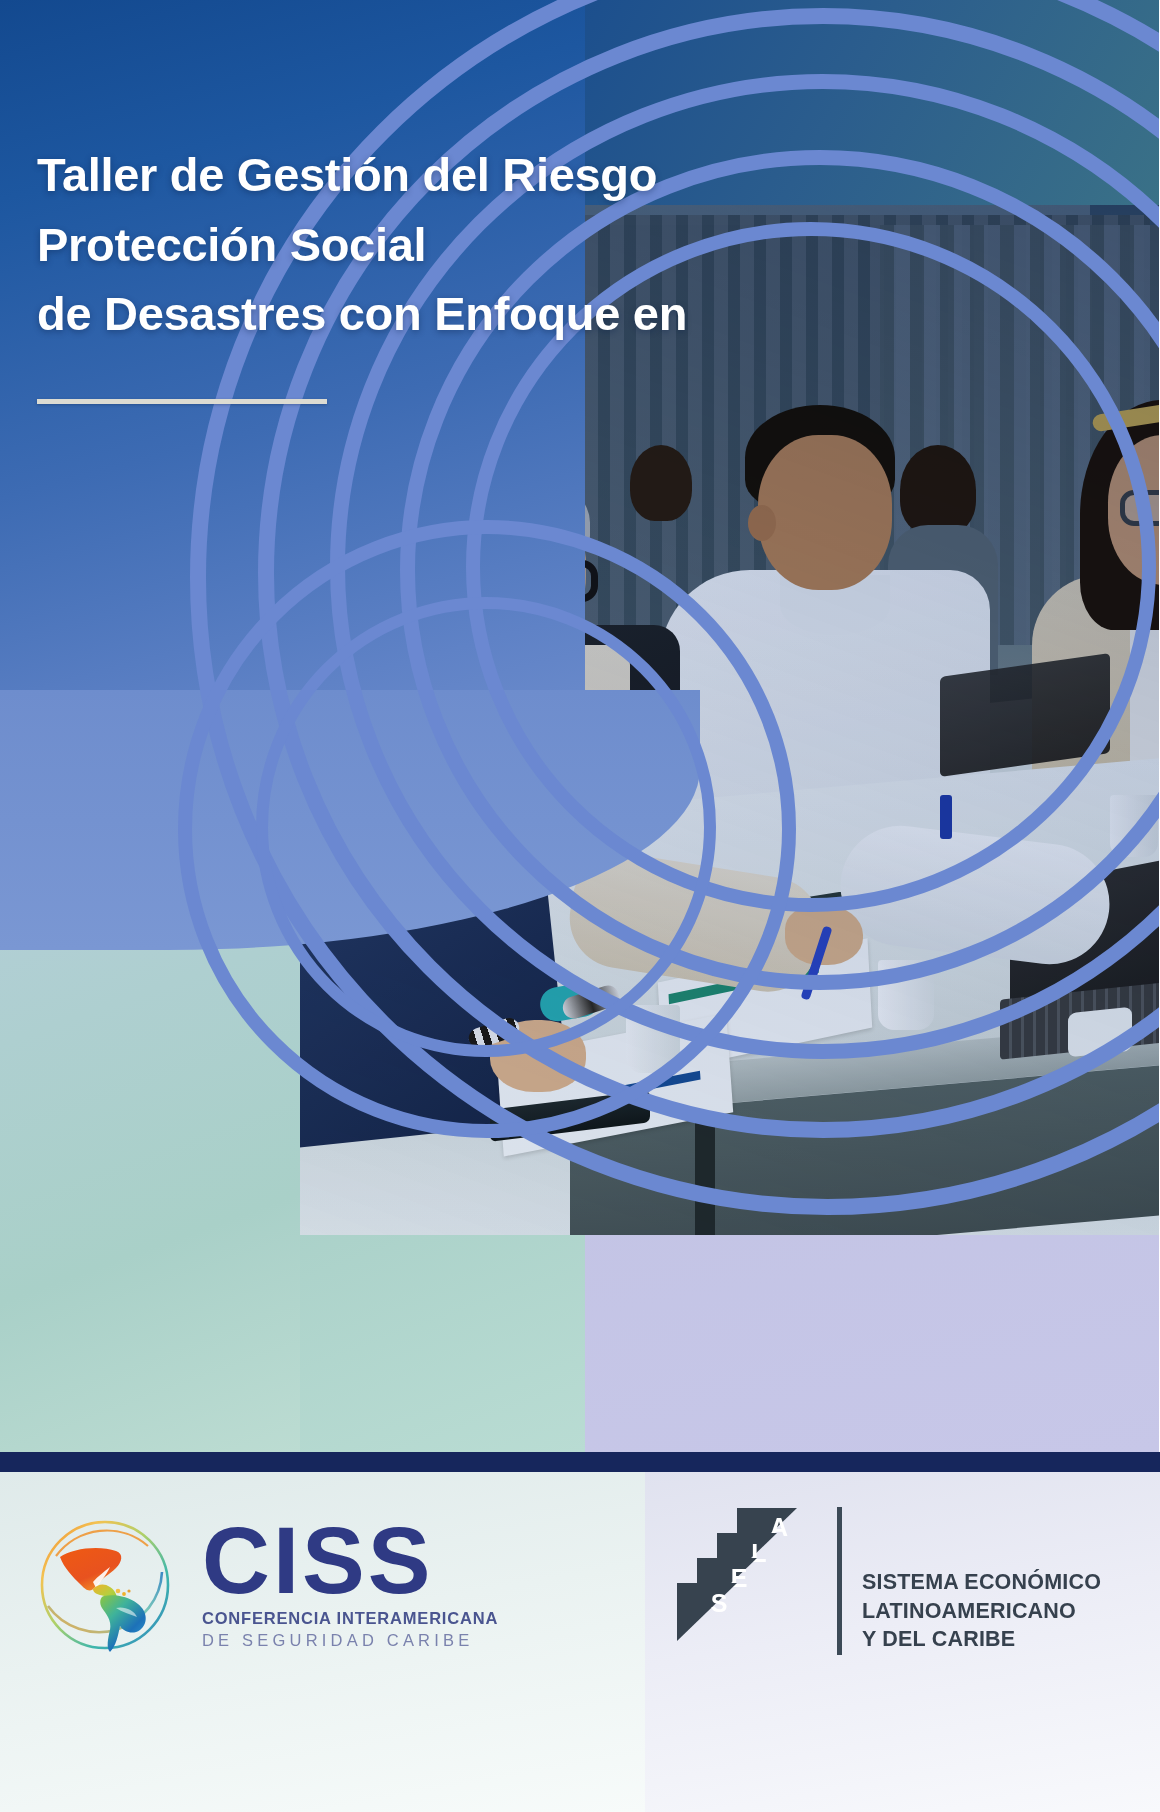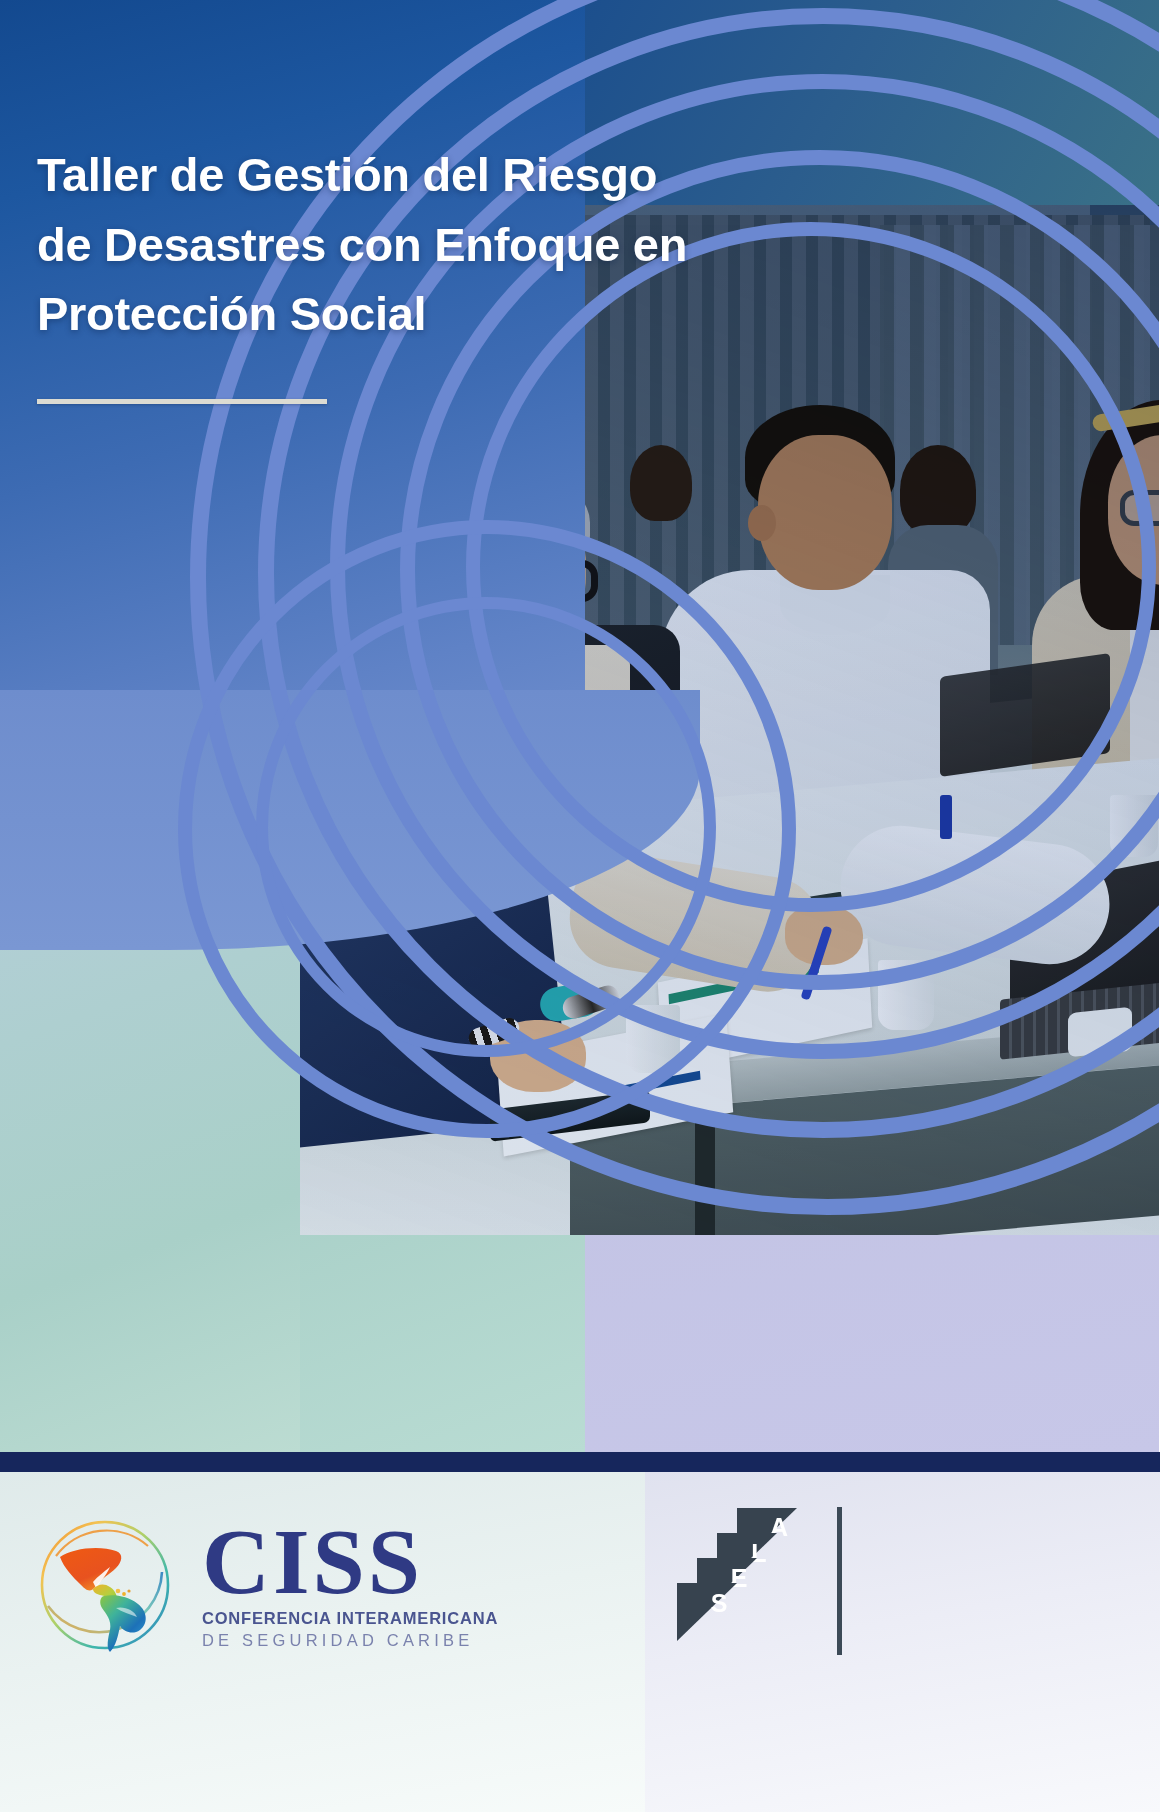--- a/index.html
+++ b/index.html
@@ -204,21 +204,21 @@
     background:linear-gradient(170deg,#dfeaea 0%, #eaf2f1 45%, #f7fbfa 100%);
     position:relative; }
   .foot-right{ width:515px; height:100%;
     background:linear-gradient(170deg,#e0e2ef 0%, #ecedf6 45%, #f8f9fc 100%);
     position:relative; }
 
   
   .ciss{ position:absolute; left:30px; top:38px; display:flex; align-items:center; }
   .ciss-mark{ position:relative; width:150px; height:150px; flex:0 0 auto; }
   .ciss-words{ margin-left:22px; }
-  .ciss-big{ font-size:94px; font-weight:bold; color:#2f3a84; letter-spacing:3px; line-height:.88;font-family:Liberation Serif, serif; }
+  .ciss-big{ font-size:94px; font-weight:bold; color:#2f3a84; letter-spacing:3px; line-height:.88; }
   .ciss-sub1{ font-size:16.5px; font-weight:bold; color:#4a5590; letter-spacing:.8px; margin-top:7px; }
   .ciss-sub2{ font-size:16.5px; font-weight:normal; color:#7a82ad; letter-spacing:4.2px; margin-top:3px; }
 
   
   .sela{ position:absolute; left:30px; top:34px; display:flex; align-items:flex-end; }
   .sela-mark{ position:relative; width:148px; height:150px; flex:0 0 auto; }
   .sela-bar{ width:5px; height:148px; background:#3c4a57; margin:0 20px 1px 14px; }
   .sela-words{ font-size:21.5px; font-weight:bold; color:#36414e; line-height:1.33; letter-spacing:.2px;
     padding-bottom:2px; }
 </style>
@@ -318,22 +318,22 @@
     <div class="ring r6"></div>
     <div class="ring r5"></div>
     <div class="ring r4"></div>
     <div class="ring r3"></div>
     <div class="ring r2"></div>
     <div class="ring r1"></div>
 
     <div class="titlewrap">
       <div class="title">
         <div>Taller de Gestión del Riesgo</div>
+        <div>Protección Social</div>
         <div>de Desastres con Enfoque en</div>
-        <div>Protección Social</div>
       </div>
       <div class="rule"></div>
     </div>
   </div>
 
   <div class="navybar"></div>
 
   <div class="footer">
 
     <div class="foot-left">
@@ -412,17 +412,22 @@
             <text x="84" y="56" font-family="Liberation Sans, sans-serif" font-size="25" font-weight="bold" fill="#ffffff" text-anchor="middle">L</text>
 
             <polygon points="22,52 82,52 22,110" fill="#37434f"></polygon>
             <text x="64" y="81" font-family="Liberation Sans, sans-serif" font-size="25" font-weight="bold" fill="#ffffff" text-anchor="middle">E</text>
 
             <polygon points="2,77 62,77 2,135" fill="#37434f"></polygon>
             <text x="44" y="106" font-family="Liberation Sans, sans-serif" font-size="25" font-weight="bold" fill="#ffffff" text-anchor="middle">S</text>
           </svg>
         </div>
         <div class="sela-bar"></div>
+        <div class="sela-words">
+          <div>SISTEMA ECONÓMICO</div>
+          <div>LATINOAMERICANO</div>
+          <div>Y DEL CARIBE</div>
+        </div>
       </div>
     </div>
   </div>
 
 </div>
 
 </body></html>

